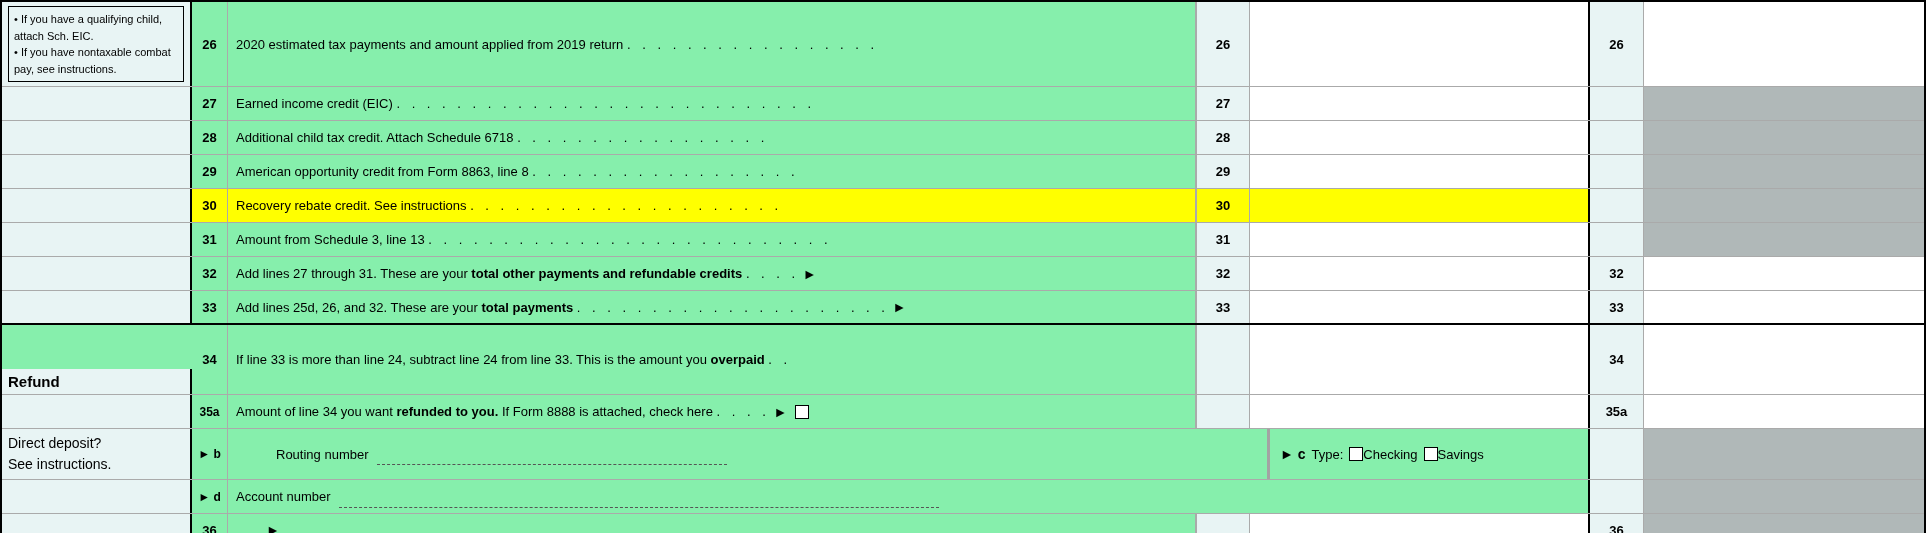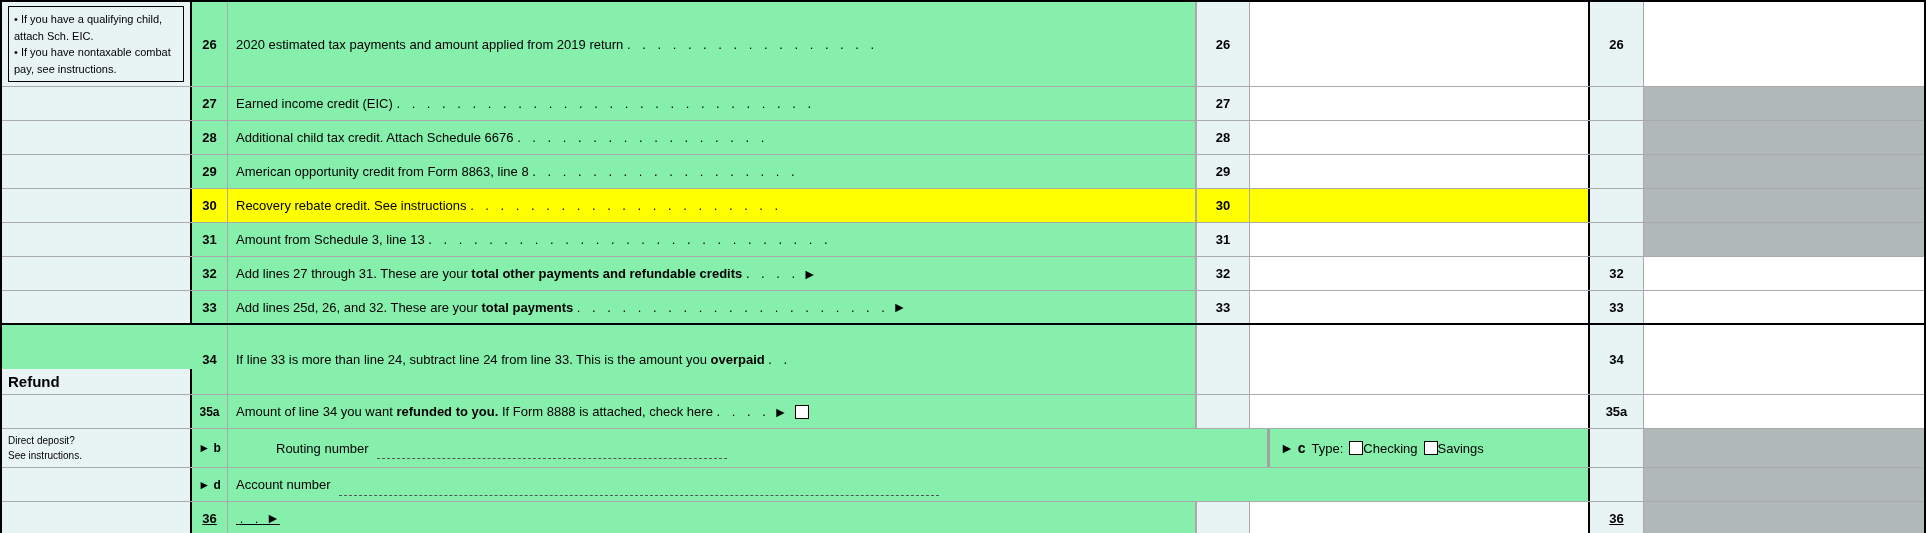--- a/index.html
+++ b/index.html
@@ -137,21 +137,21 @@
       background: #e8f4f4;
       display: flex;
       align-items: center;
       margin-top: 44px;
     }
     .direct-deposit-label {
       width: 190px;
       min-width: 190px;
       border-right: 2px solid #000;
       padding: 4px 6px;
-      font-size: 10px;
+      font-size: 14px;
       line-height: 1.5;
       background: #e8f4f4;
       display: flex;
       align-items: flex-start;
       flex-direction: column;
       justify-content: center;
     }
     .routing-desc {
       flex: 1;
       padding: 4px 8px;
@@ -236,21 +236,21 @@
       <div class="mid-box">27</div>
       <div class="input-cell"></div>
       <div class="right-line-num"></div>
       <div class="right-input-cell right-gray-cell"></div>
     </div>
 
     <div class="row">
       <div class="left-note"></div>
       <div class="line-num">28</div>
       <div class="line-desc">
-        <span>Additional child tax credit. Attach Schedule 6676</span>&nbsp;<span class="dots">. . . . . . . . . . . . . . . . .</span>
+        <span>Additional child tax credit. Attach Schedule 6718</span>&nbsp;<span class="dots">. . . . . . . . . . . . . . . . .</span>
       </div>
       <div class="mid-box">28</div>
       <div class="input-cell"></div>
       <div class="right-line-num"></div>
       <div class="right-input-cell right-gray-cell"></div>
     </div>
 
     <div class="row">
       <div class="left-note"></div>
       <div class="line-num">29</div>

